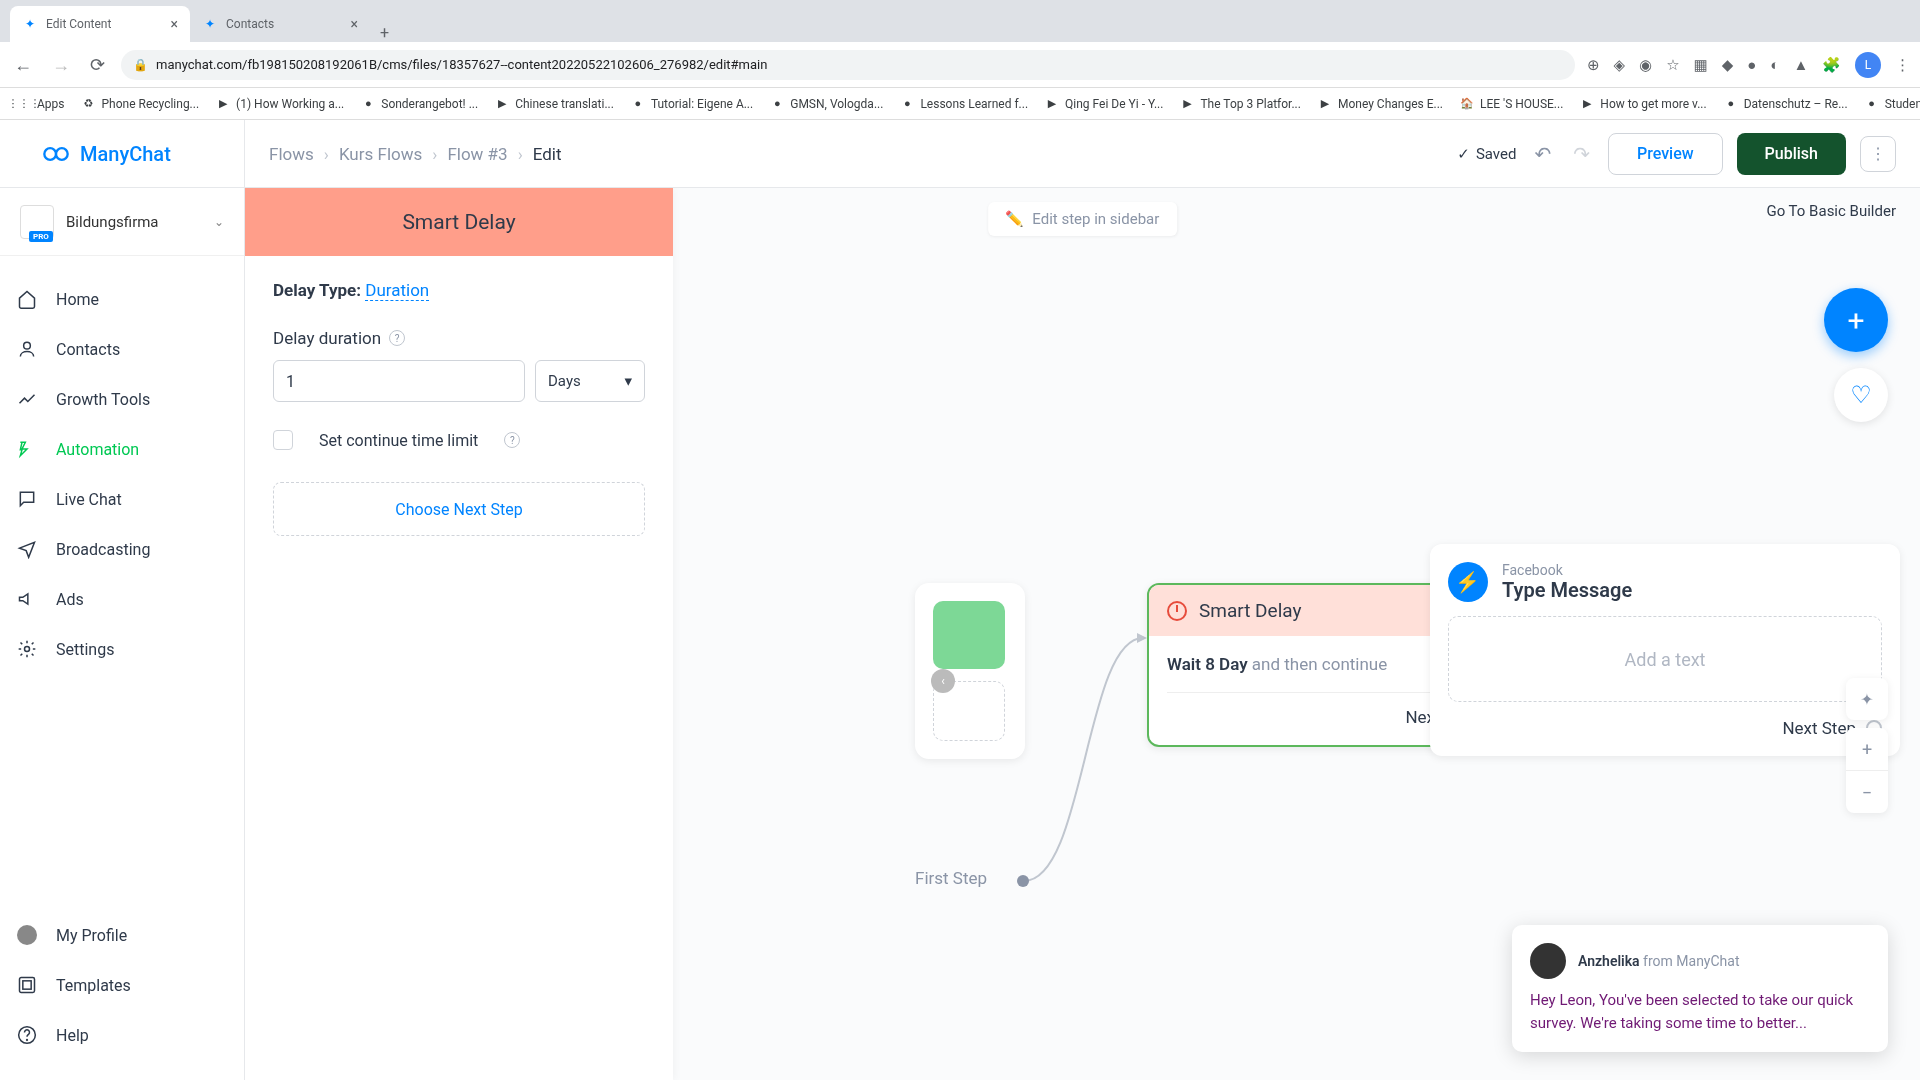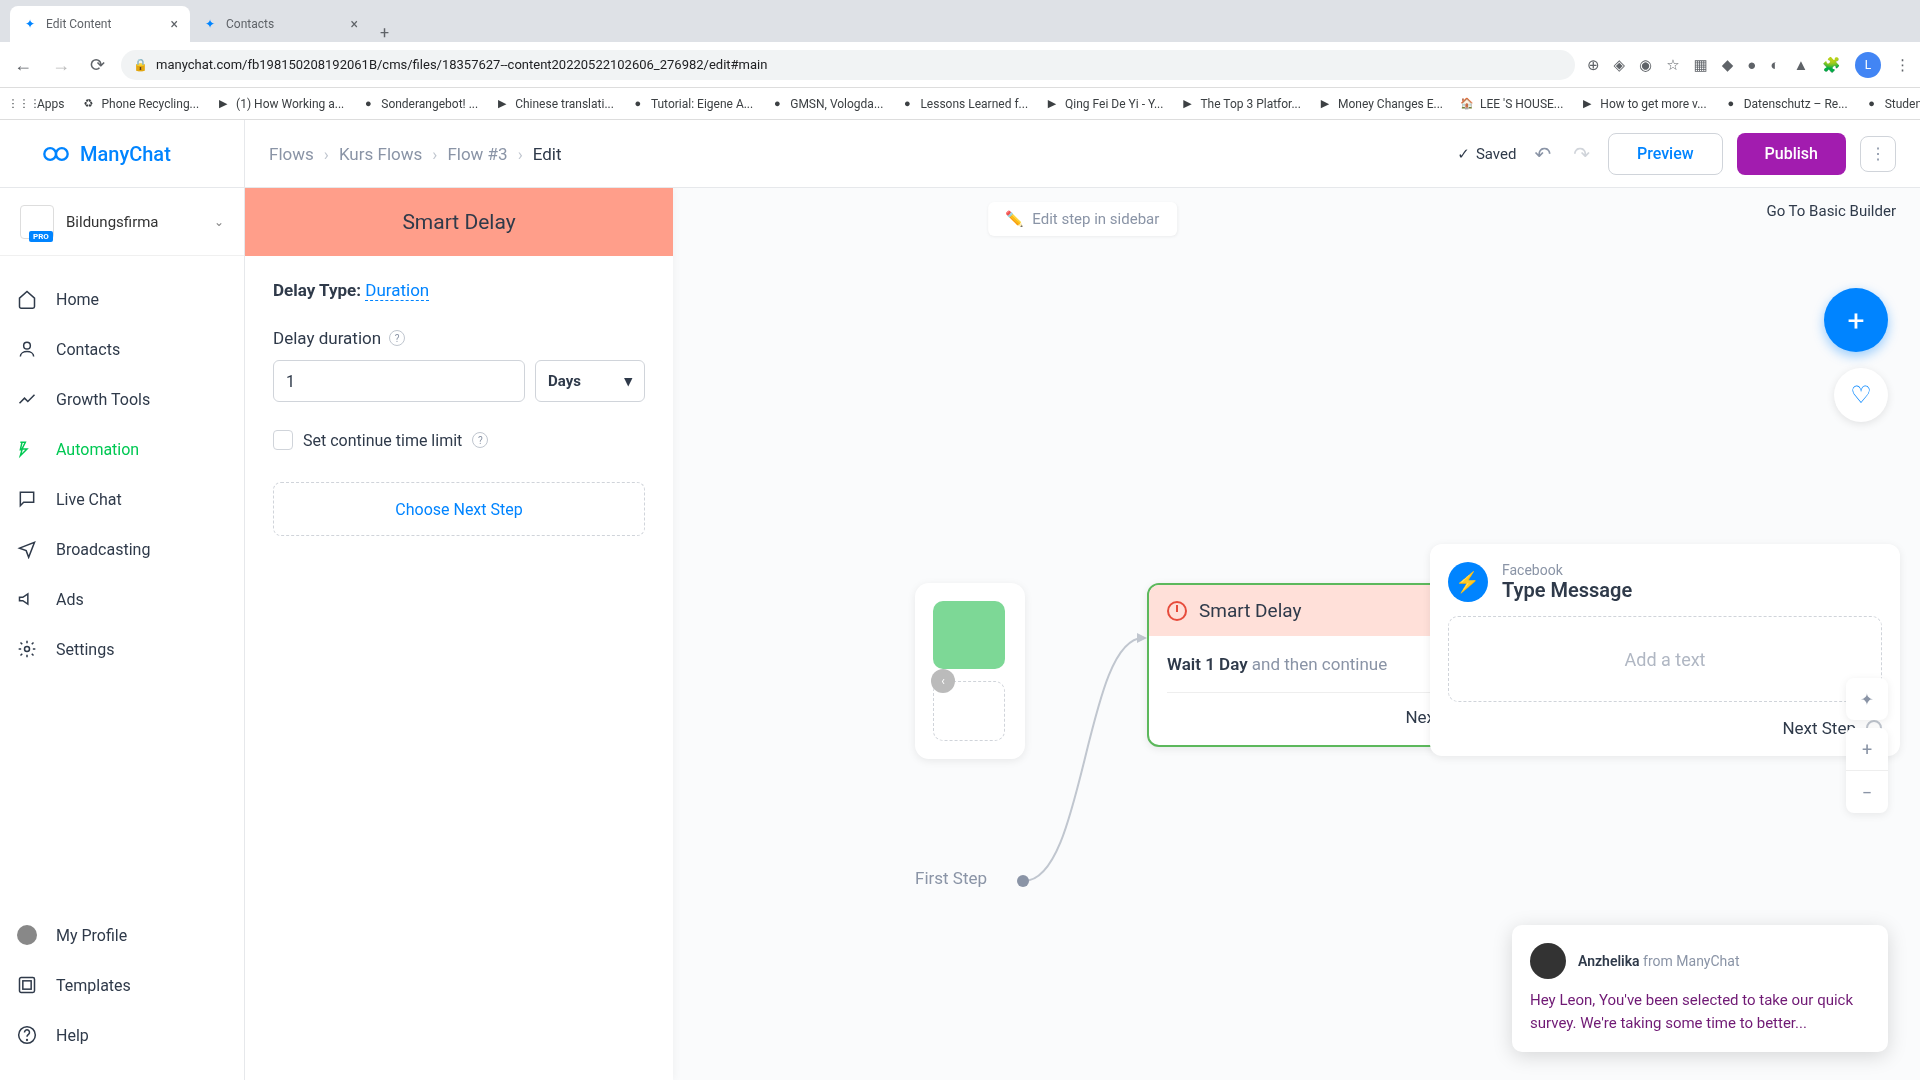--- a/index.html
+++ b/index.html
@@ -53,40 +53,40 @@
 .breadcrumbs { display: flex; align-items: center; gap: 10px; font-size: 17px; color: #8a94a6; }
 .breadcrumbs .crumb { cursor: pointer; }
 .breadcrumbs .crumb.current { color: #2f3a4a; }
 .breadcrumbs .sep { color: #c0c6cf; }
 .header-actions { margin-left: auto; display: flex; align-items: center; gap: 14px; }
 .saved { display: flex; align-items: center; gap: 6px; color: #2f3a4a; font-size: 15px; }
 .undo-btn { color: #8a94a6; font-size: 20px; cursor: pointer; padding: 4px; }
 .undo-btn.disabled { color: #d0d4da; }
 .btn { height: 42px; padding: 0 28px; border-radius: 8px; font-size: 16px; font-weight: 500; cursor: pointer; display: flex; align-items: center; border: none; }
 .btn-outline { background: #fff; border: 1px solid #d0d4da; color: #0084ff; }
-.btn-primary { background: #a21caf; color: #fff; }
+.btn-primary { background: #14532d; color: #fff; }
 .more-btn { width: 36px; height: 36px; border: 1px solid #d0d4da; border-radius: 8px; display: flex; align-items: center; justify-content: center; color: #8a94a6; cursor: pointer; }
 
 
 .canvas { flex: 1; position: relative; background: #fafbfc; overflow: hidden; }
 .edit-sidebar-chip { position: absolute; top: 14px; left: 50%; transform: translateX(-50%); background: #fff; border-radius: 6px; padding: 8px 18px; display: flex; align-items: center; gap: 8px; font-size: 15px; color: #8a94a6; box-shadow: 0 1px 3px rgba(0,0,0,0.06); cursor: pointer; }
 .basic-builder { position: absolute; top: 14px; right: 24px; font-size: 15px; color: #2f3a4a; cursor: pointer; }
 
 
 .edit-panel { position: absolute; left: 0; top: 0; width: 428px; background: #fff; height: 100%; box-shadow: 2px 0 8px rgba(0,0,0,0.04); z-index: 5; }
 .panel-header { height: 68px; background: #ff9e8a; display: flex; align-items: center; justify-content: center; font-size: 21px; color: #2f3a4a; }
 .panel-body { padding: 24px 28px; }
 .delay-type-row { font-size: 17px; color: #2f3a4a; margin-bottom: 28px; }
 .delay-type-link { color: #0084ff; border-bottom: 1px dashed #0084ff; cursor: pointer; }
 .field-label { font-size: 17px; color: #2f3a4a; display: flex; align-items: center; gap: 8px; margin-bottom: 12px; }
 .help-icon { width: 16px; height: 16px; border: 1px solid #c0c6cf; border-radius: 50%; display: inline-flex; align-items: center; justify-content: center; font-size: 10px; color: #8a94a6; cursor: pointer; }
 .duration-row { display: flex; gap: 10px; margin-bottom: 28px; }
 .duration-input { flex: 1; height: 42px; border: 1px solid #d0d4da; border-radius: 6px; padding: 0 12px; font-size: 16px; color: #2f3a4a; }
-.duration-select { width: 110px; height: 42px; border: 1px solid #d0d4da; border-radius: 6px; padding: 0 12px; font-size: 15px; color: #2f3a4a; display: flex; align-items: center; justify-content: space-between; cursor: pointer; font-weight: bold; }
-.checkbox-row { display: flex; align-items: center; gap: 10px; font-size: 16px; color: #2f3a4a; margin-bottom: 32px; }
+.duration-select { width: 110px; height: 42px; border: 1px solid #d0d4da; border-radius: 6px; padding: 0 12px; font-size: 15px; color: #2f3a4a; display: flex; align-items: center; justify-content: space-between; cursor: pointer; }
+.checkbox-row { display: flex; align-items: center; gap: 26px; font-size: 16px; color: #2f3a4a; margin-bottom: 32px; }
 .checkbox { width: 20px; height: 20px; border: 1.5px solid #d0d4da; border-radius: 4px; cursor: pointer; }
 .choose-next { height: 54px; border: 1px dashed #d0d4da; border-radius: 8px; display: flex; align-items: center; justify-content: center; font-size: 16px; color: #0084ff; cursor: pointer; }
 
 
 .node { position: absolute; background: #fff; border-radius: 12px; box-shadow: 0 2px 8px rgba(0,0,0,0.08); }
 .node-start { left: 670px; top: 395px; width: 110px; padding: 18px; border-radius: 14px; }
 .start-inner { width: 72px; height: 68px; background: #7dd896; border-radius: 10px; margin-bottom: 12px; display:flex; align-items:center; justify-content:center;}
 .start-chevron { position: absolute; width: 24px; height: 24px; background: #bbb; border-radius: 50%; left: 16px; top: 86px; display:flex;align-items:center;justify-content:center;color:#fff;font-size:12px;}
 .start-dashed { width: 72px; height: 60px; border: 1.5px dashed #d0d4da; border-radius: 10px; }
 .first-step-label { position: absolute; left: 670px; top: 680px; font-size: 17px; color: #8a94a6; }
@@ -420,21 +420,21 @@
       </div>
       <span class="first-step-label">First Step</span>
       <div class="first-step-dot"></div>
 
       <div class="node node-delay">
         <div class="node-delay-hdr">
           <span class="delay-icon"></span>
           <span>Smart Delay</span>
         </div>
         <div class="node-delay-body">
-          <b>Wait 1 Day</b><span class="cont"> and then continue</span>
+          <b>Wait 8 Day</b><span class="cont"> and then continue</span>
           <hr>
           <div class="next-step-row">
             <span>Next Step</span>
             <span class="port"></span>
           </div>
         </div>
       </div>
 
       <div class="node node-msg">
         <div class="msg-hdr">

